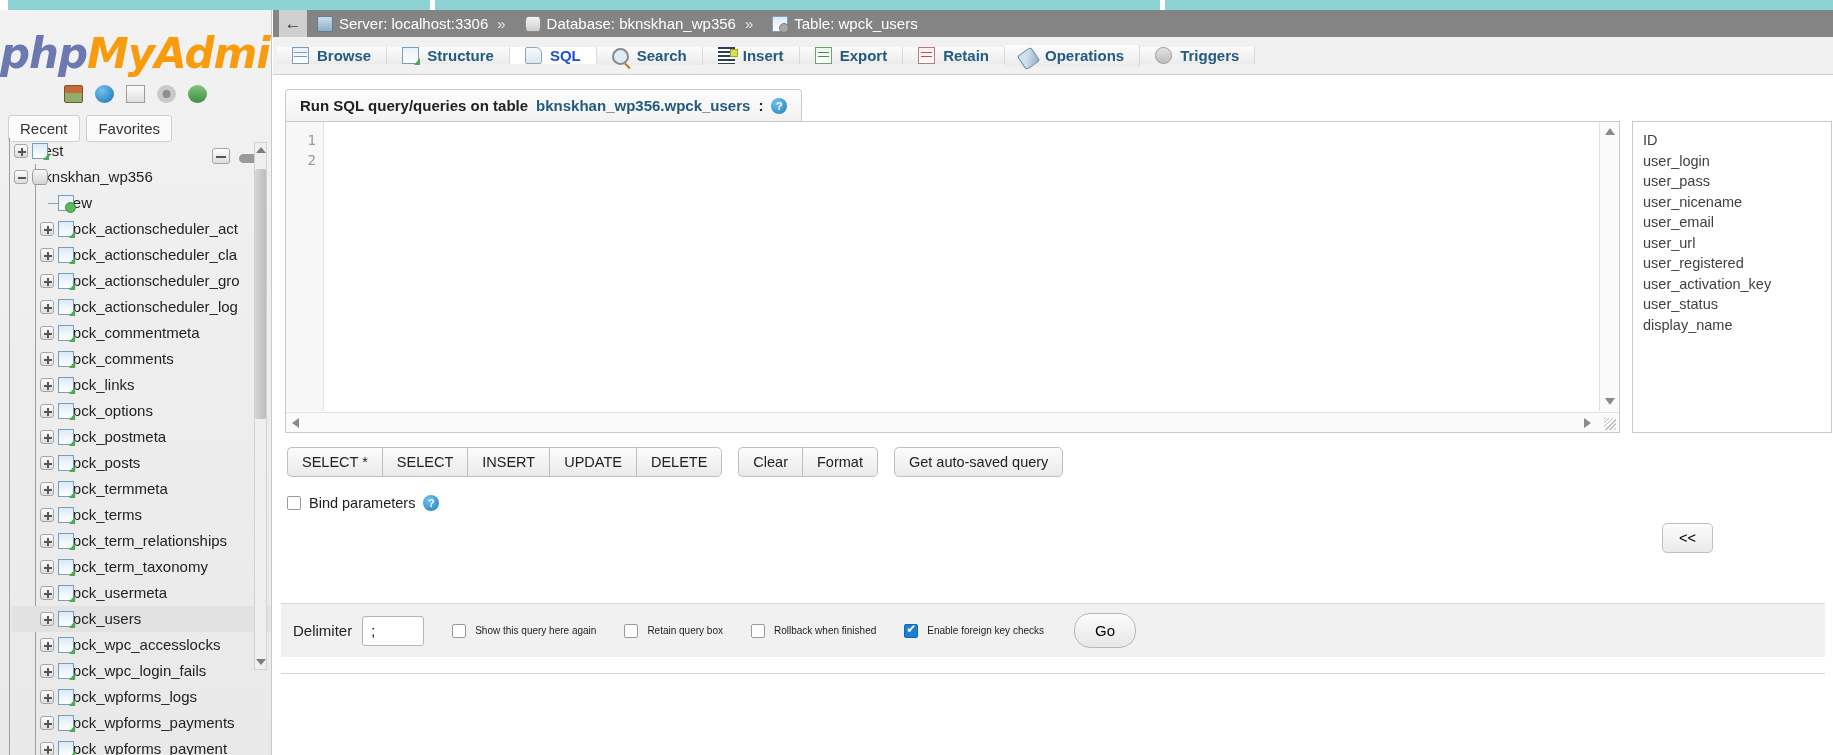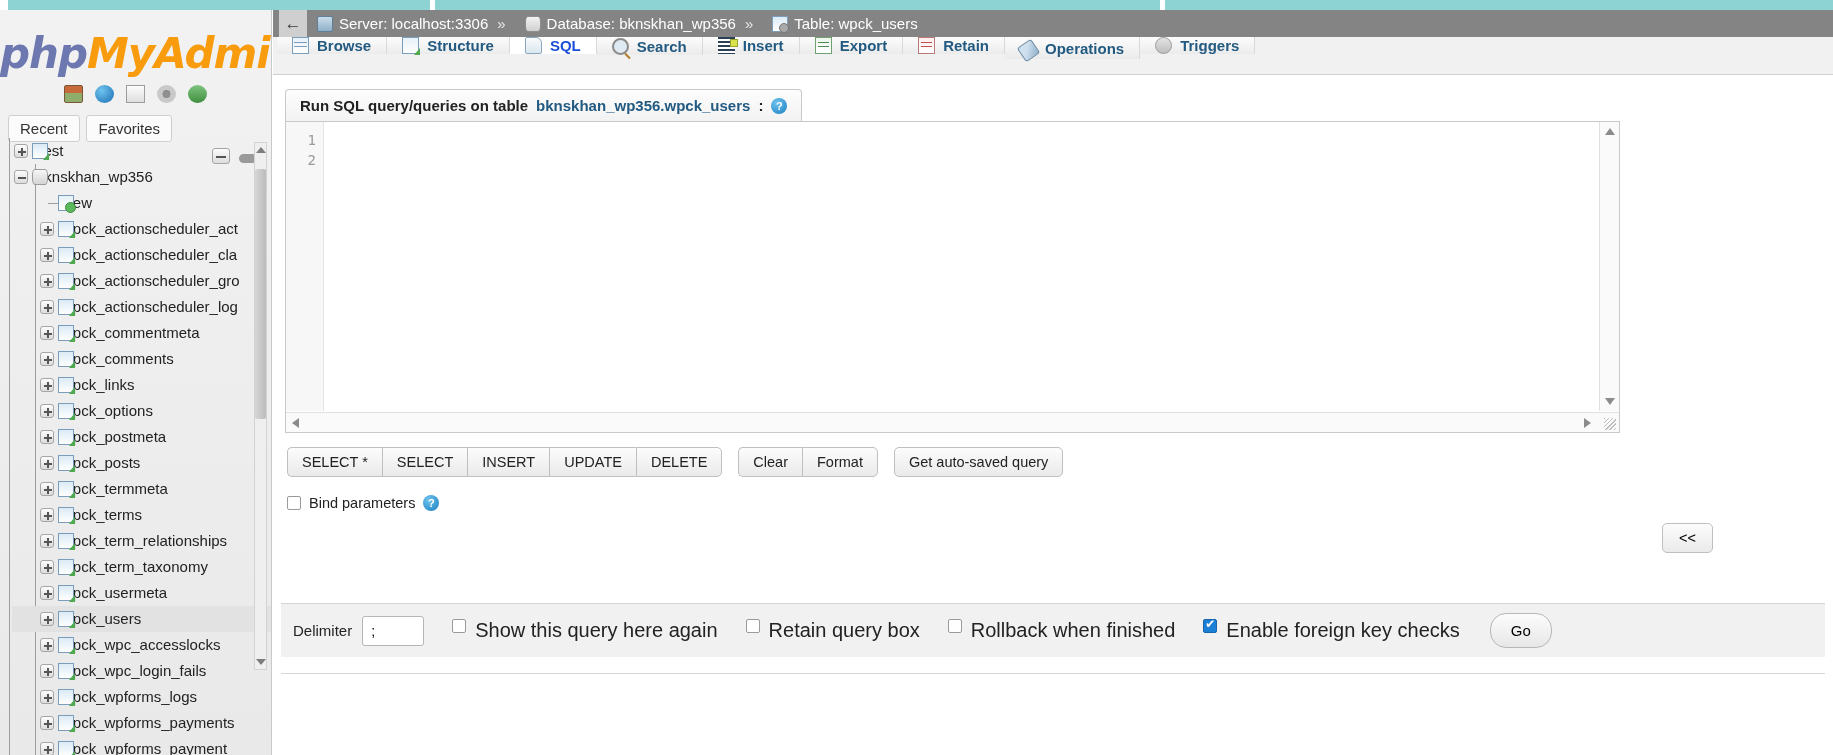--- a/index.html
+++ b/index.html
@@ -133,21 +133,21 @@
   .breadcrumb .seg { display:flex; align-items:center; margin-left:10px; white-space:nowrap; }
   .breadcrumb .bi { width:16px; height:16px; margin-right:6px; position:relative; display:inline-block; }
   .breadcrumb .sep { margin:0 9px; color:#e8e8e8; font-size:15px; }
   .bi-server { background:linear-gradient(to bottom,#c9dcea,#8fb0c8); border:1px solid #5f7f99; border-radius:2px; }
   .bi-db { background:linear-gradient(to bottom,#f2f2f2,#cfcfcf); border:1px solid #8d8d8d; border-radius:3px/6px; }
   .bi-table { background:linear-gradient(to bottom,#dbeaf5,#ffffff); border:1px solid #7a9dbb; }
   .bi-table::after{ content:""; position:absolute; right:-2px;bottom:-2px;width:8px;height:8px;border-radius:50%;background:#a9a9a9;border:1px solid #777;}
 
   .tabs {
     height:38px; background:#f1f1f1; border-bottom:1px solid #cfcfcf;
-    display:flex; align-items:flex-start; padding-left:4px;
+    display:flex; align-items:center; padding-left:4px;
   }
   .tabs .tab {
     display:flex; align-items:center; gap:8px; padding:0 15px;
     border-right:1px solid #d9d9d9;
     font-size:15px; font-weight:bold; color:#235a81; cursor:pointer;
     background:linear-gradient(to bottom,#fcfcfc,#ebebeb);
   }
   .tabs .tab.active { background:#fff; color:#1d4ed8; }
   .tabs .ti { width:17px; height:17px; display:inline-block; position:relative; }
   .ti-browse{background:linear-gradient(to bottom,#e7f1f8,#fff);border:1px solid #7a9dbb;}
@@ -246,21 +246,21 @@
 
   .delim-bar {
     position:absolute; left:8px; right:8px; top:528px; height:54px;
     background:#f1f1f1; border-top:1px solid #d6d6d6;
     display:flex; align-items:center; padding-left:12px; gap:0;
   }
   .delim-bar .lbl { font-size:15px; color:#222; margin-right:10px; }
   .delim-bar input.delim {
     width:62px; padding:6px 8px; font-size:14px; border:1px solid #b5b5b5; border-radius:3px; background:#fff;
   }
-  .delim-bar .opt { display:flex; gap:9px; margin-left:28px; font-size:20px; color:#222; }
+  .delim-bar .opt { display:flex; align-items:center; gap:9px; margin-left:28px; font-size:10px; color:#222; }
   .go-btn {
     margin-left:30px; padding:8px 20px; font-size:15px; cursor:pointer;
     background:linear-gradient(to bottom,#fcfcfc,#e7e7e7);
     border:1px solid #b8b8b8; border-radius:16px;
   }
   .bottom-rule { position:absolute; left:8px; right:8px; top:598px; height:1px; background:#d6d6d6; }
 </style>
 </head>
 <body>
 
@@ -415,20 +415,32 @@
             <div class="a up"></div>
             <div class="a dn"></div>
           </div>
           <div class="hscroll">
             <div class="a lf"></div>
             <div class="a rt"></div>
           </div>
           <div class="resize-grip"></div>
         </div>
 
+        <div class="col-box" id="col-list">
+            <div class="citem">ID</div>
+            <div class="citem">user_login</div>
+            <div class="citem">user_pass</div>
+            <div class="citem">user_nicename</div>
+            <div class="citem">user_email</div>
+            <div class="citem">user_url</div>
+            <div class="citem">user_registered</div>
+            <div class="citem">user_activation_key</div>
+            <div class="citem">user_status</div>
+            <div class="citem">display_name</div>
+          </div>
       </div>
 
       <div class="btn-row">
         <div class="btn-group" id="sql-btn-group">
             <div class="b">SELECT *</div>
             <div class="b">SELECT</div>
             <div class="b">INSERT</div>
             <div class="b">UPDATE</div>
             <div class="b">DELETE</div>
           </div>

